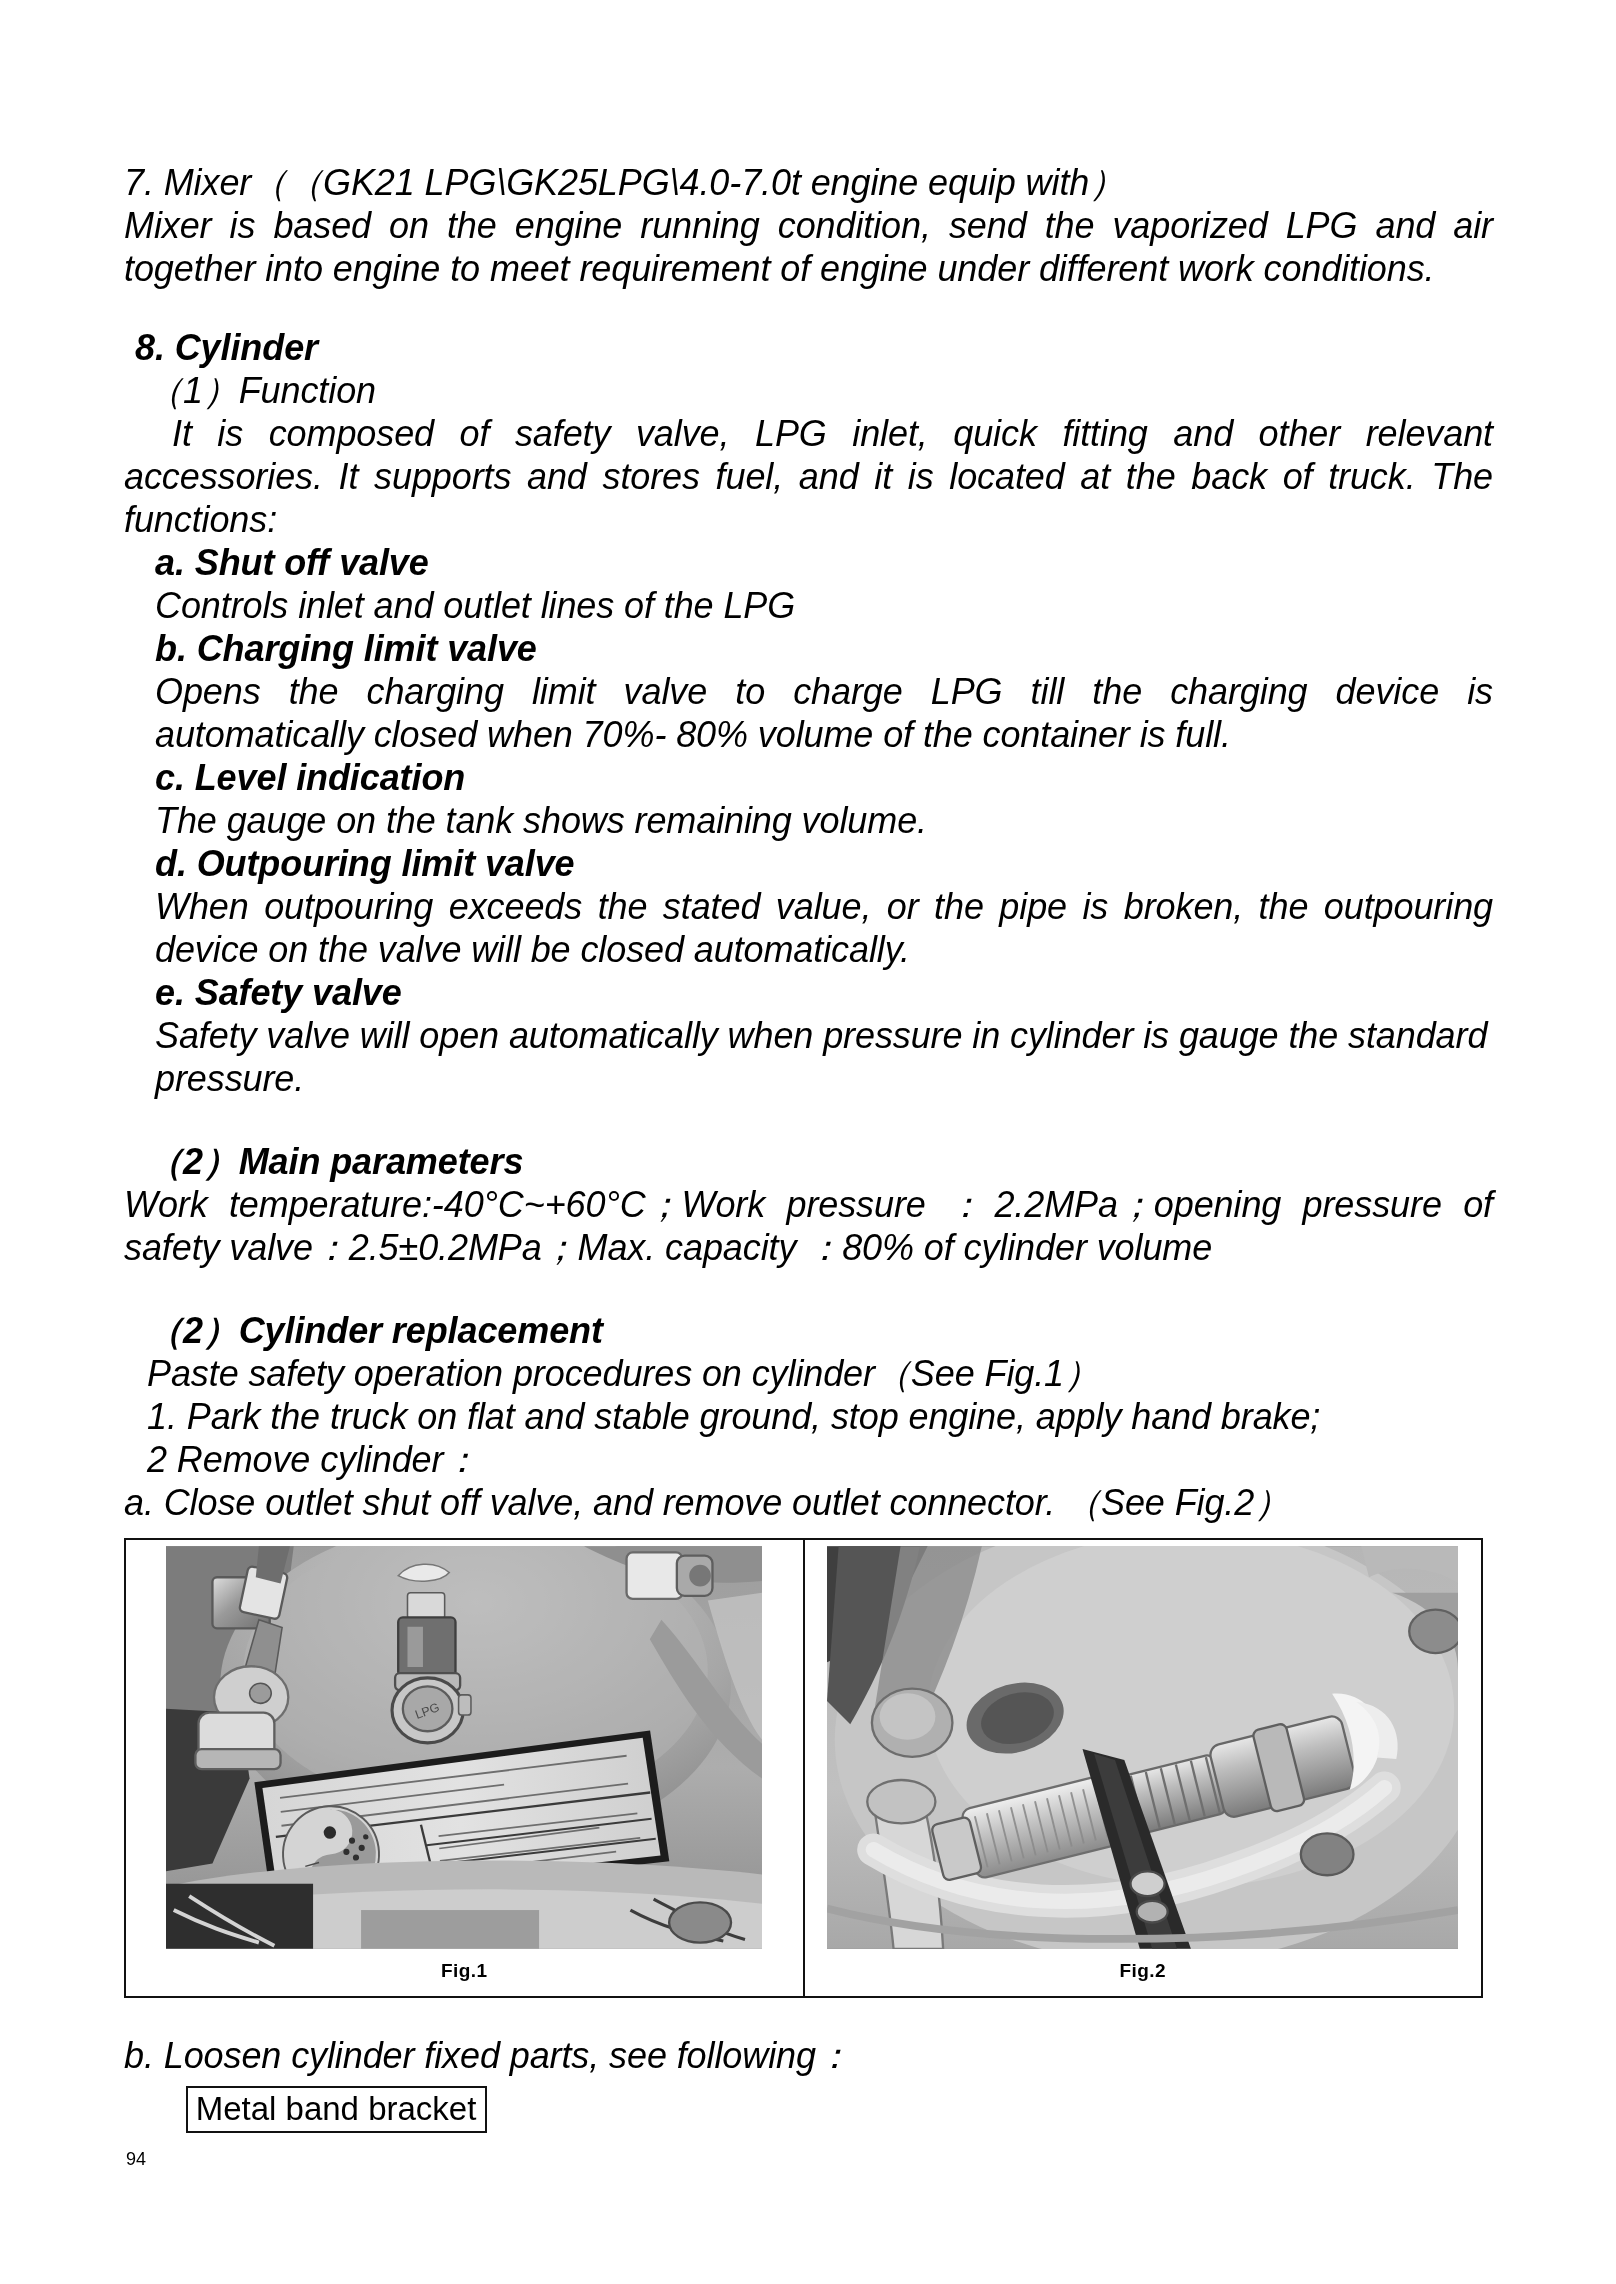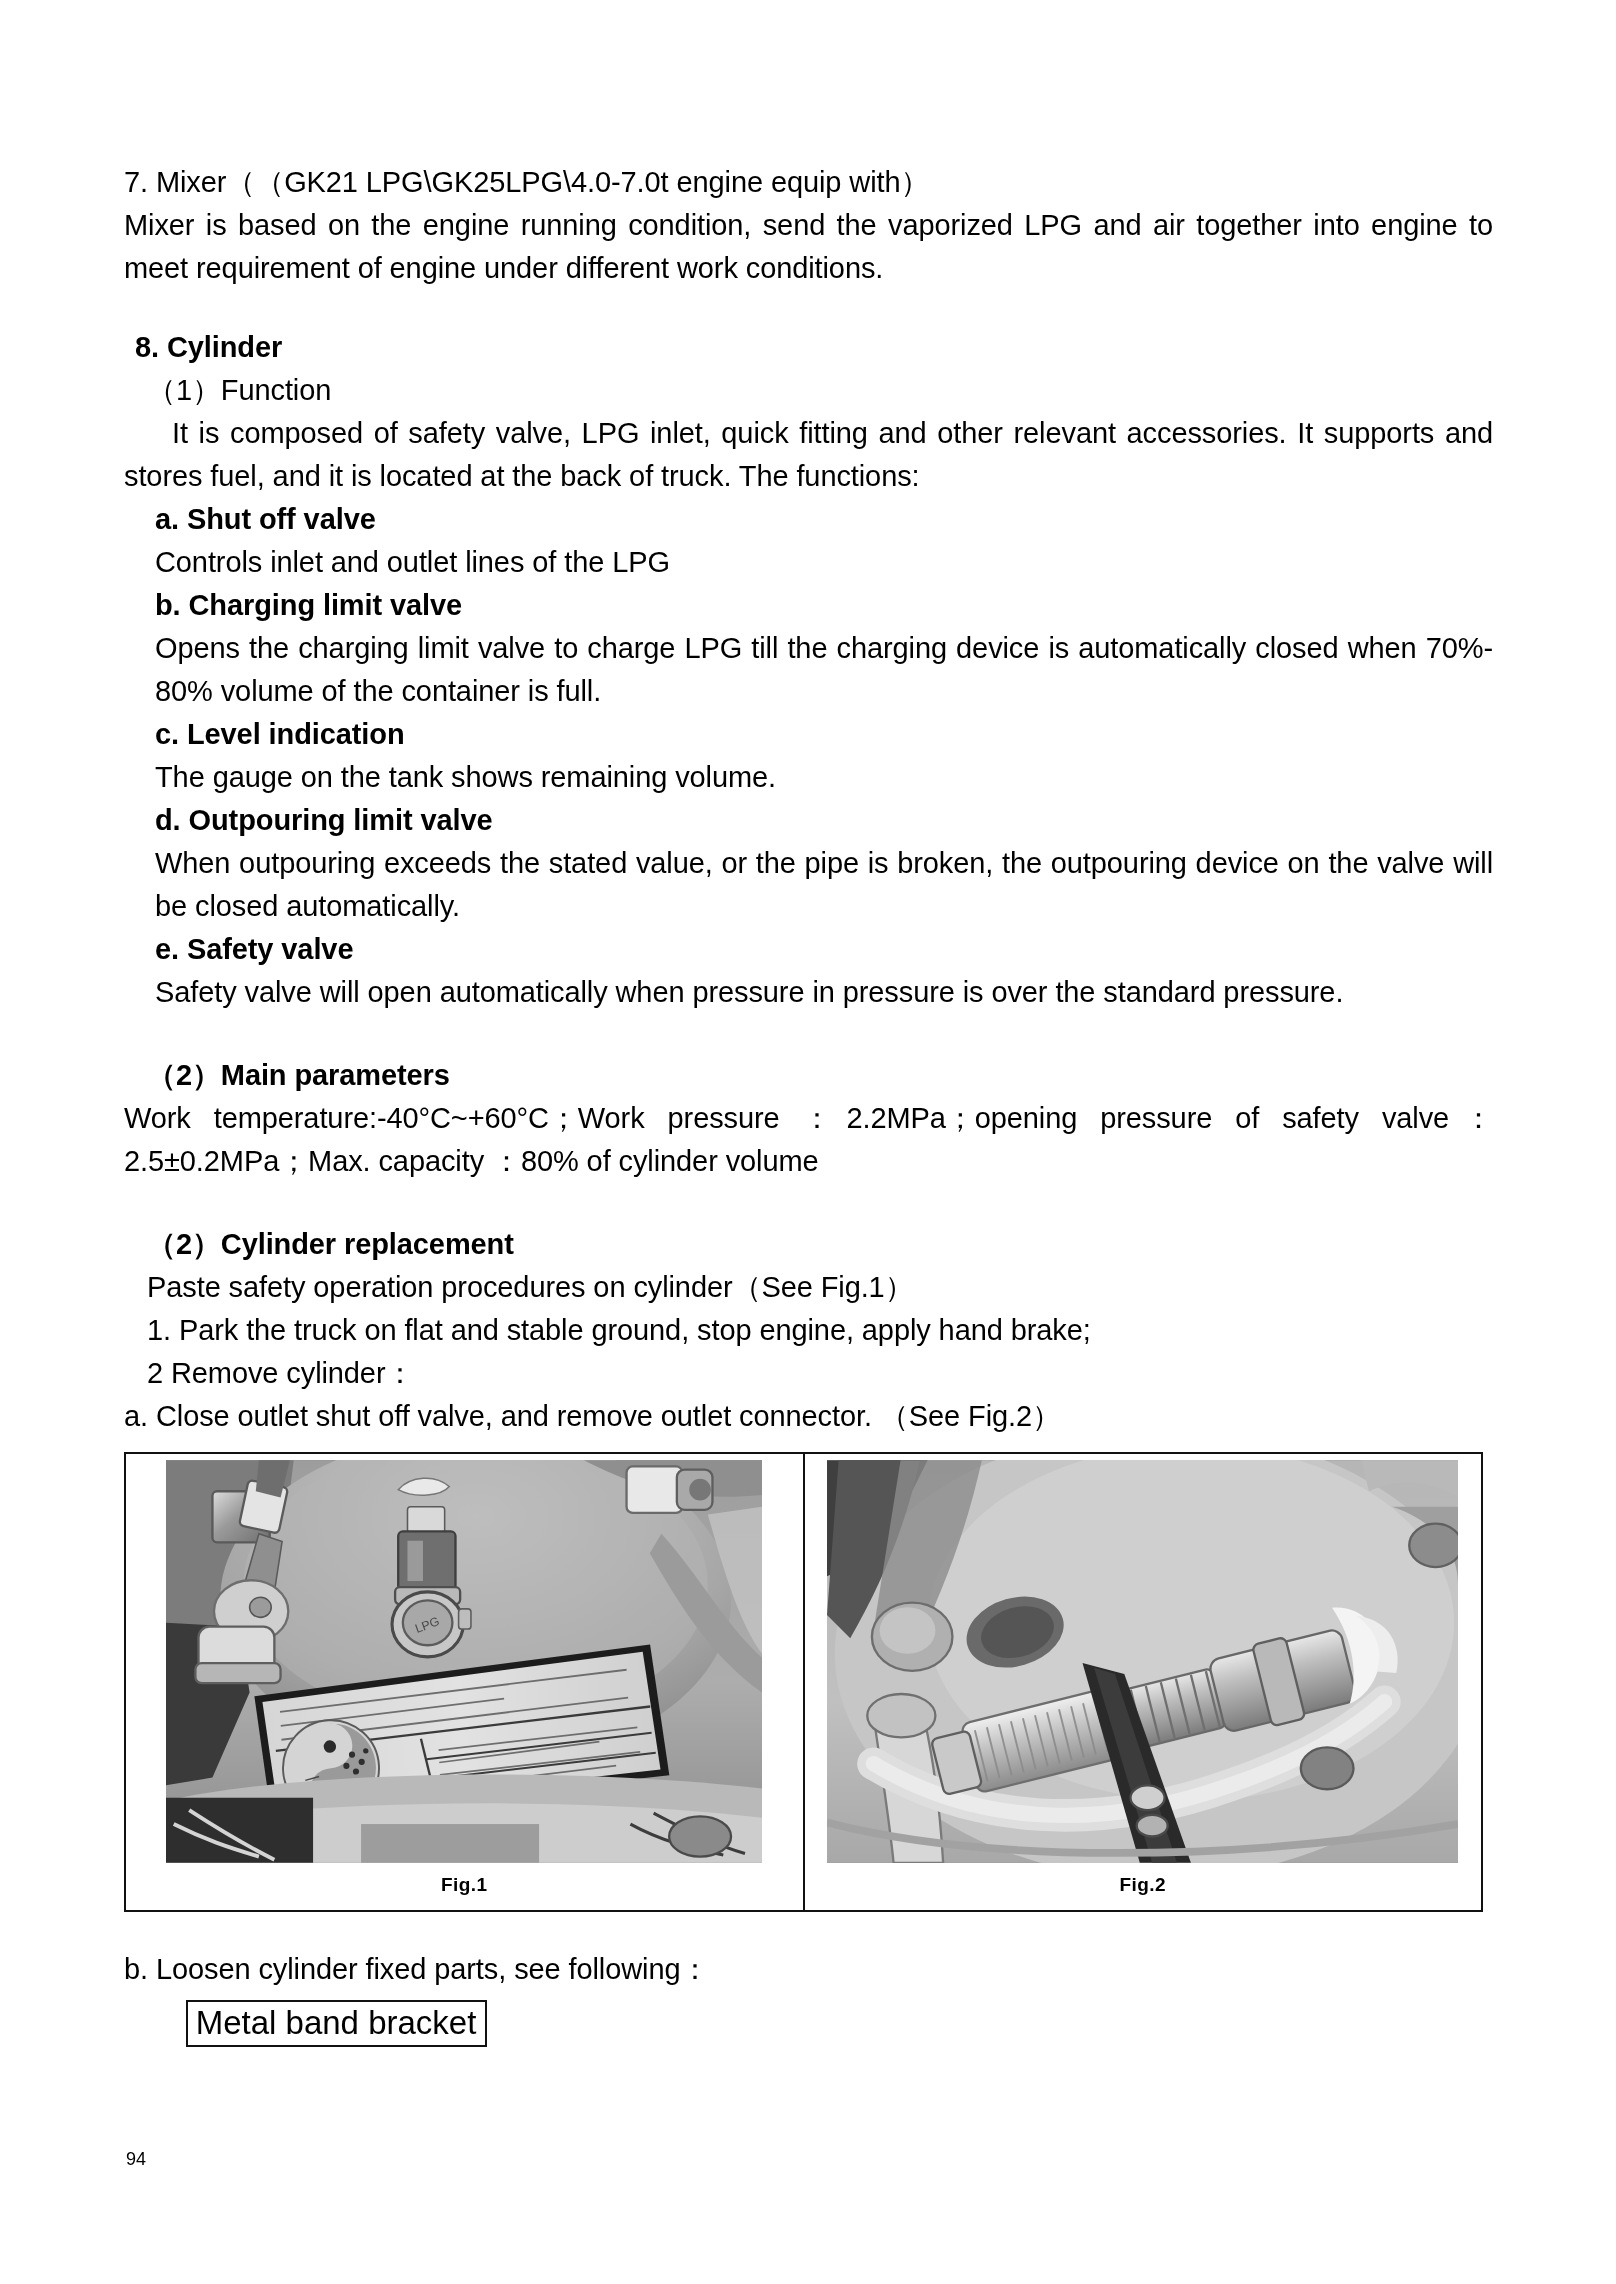--- a/index.html
+++ b/index.html
@@ -22,26 +22,27 @@
     height: 2284px;
     background: #ffffff;
   }
   .content {
     position: absolute;
     left: 124px;
     top: 161px;
     width: 1369px;
   }
   .para {
-    font-size: 29px;
+    font-size: 36px;
     line-height: 43px;
     margin: 0;
     text-align: justify;
     text-justify: inter-word;
     letter-spacing: -0.1px;
+    font-style: italic;
   }
   .para.nojust { text-align: left; }
   .b { font-weight: bold; }
   .spacer-md { height: 36px; }
   .spacer-lg { height: 40px; }
 
   .ind-1 { padding-left: 11px; }   
   .ind-2 { padding-left: 23px; }   
   .ind-3 { padding-left: 31px; }   
   .ind-hang { text-indent: 48px; }
@@ -125,21 +126,21 @@
     <p class="para nojust ind-3 b">b. Charging limit valve</p>
     <p class="para ind-3">Opens the charging limit valve to charge LPG till the charging device is automatically closed when 70%- 80% volume of the container is full.</p>
 
     <p class="para nojust ind-3 b">c. Level indication</p>
     <p class="para nojust ind-3">The gauge on the tank shows remaining volume.</p>
 
     <p class="para nojust ind-3 b">d. Outpouring limit valve</p>
     <p class="para ind-3">When outpouring exceeds the stated value, or the pipe is broken, the outpouring device on the valve will be closed automatically.</p>
 
     <p class="para nojust ind-3 b">e. Safety valve</p>
-    <p class="para nojust ind-3">Safety valve will open automatically when pressure in pressure is over the standard pressure.</p>
+    <p class="para nojust ind-3">Safety valve will open automatically when pressure in cylinder is gauge the standard pressure.</p>
 
     <div class="spacer-lg"></div>
 
     
     <p class="para nojust ind-2 b">（2）Main parameters</p>
     <p class="para">Work temperature:-40°C~+60°C；Work pressure ：2.2MPa；opening pressure of safety valve：2.5±0.2MPa；Max. capacity ：80% of cylinder volume</p>
 
     <div class="spacer-lg"></div>
 
     

